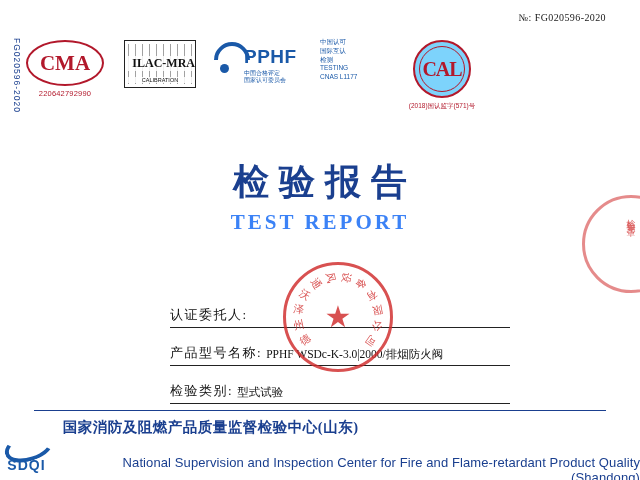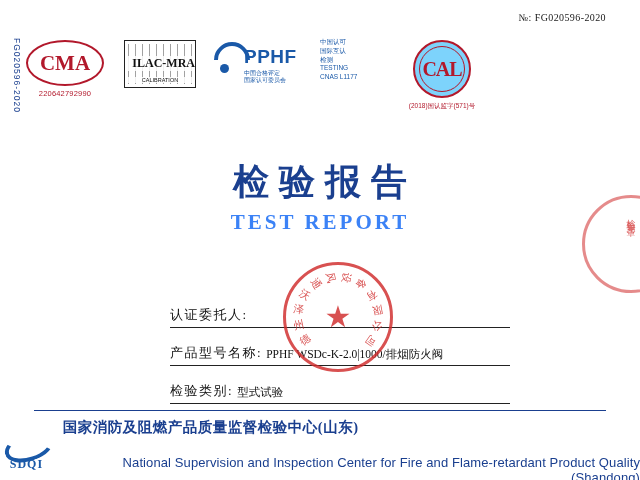--- a/index.html
+++ b/index.html
@@ -364,25 +364,25 @@
     position: absolute;
     left: 2px; top: 2px;
     width: 42px; height: 20px;
     border: 4px solid #1a59a8;
     border-radius: 50%;
     border-top-color: transparent;
     border-right-color: transparent;
     transform: rotate(-18deg);
   }
   .sdqi-name {
-    font-size: 12px;
+    font-size: 14px;
     color: #1a59a8;
     font-weight: bold;
     letter-spacing: 1px;
-    font-family: Liberation Serif, serif;
+    font-family: Liberation Sans, sans-serif;
   }
   .footer-texts {
     text-align: left;
   }
   .footer-cn {
     font-size: 14.5px;
     color: #1a3f8f;
     font-weight: bold;
     letter-spacing: 0.5px;
     font-family: "Liberation Serif", serif;
@@ -452,21 +452,21 @@
 
   <div class="title-cn">检验报告</div>
   <div class="title-en">TEST REPORT</div>
 
   <div class="fields">
     <div class="field-row">
       <span class="field-label">认证委托人:</span>
     </div>
     <div class="field-row">
       <span class="field-label">产品型号名称:</span>
-      <span class="field-value">PPHF WSDc-K-2.0|1000/排烟防火阀</span>
+      <span class="field-value">PPHF WSDc-K-3.0|2000/排烟防火阀</span>
     </div>
     <div class="field-row">
       <span class="field-label">检验类别:</span>
       <span class="field-value">型式试验</span>
     </div>
   </div>
 
   <div class="seal-edge"></div>
   <div class="seal-edge-text">检验专用章</div>
 

